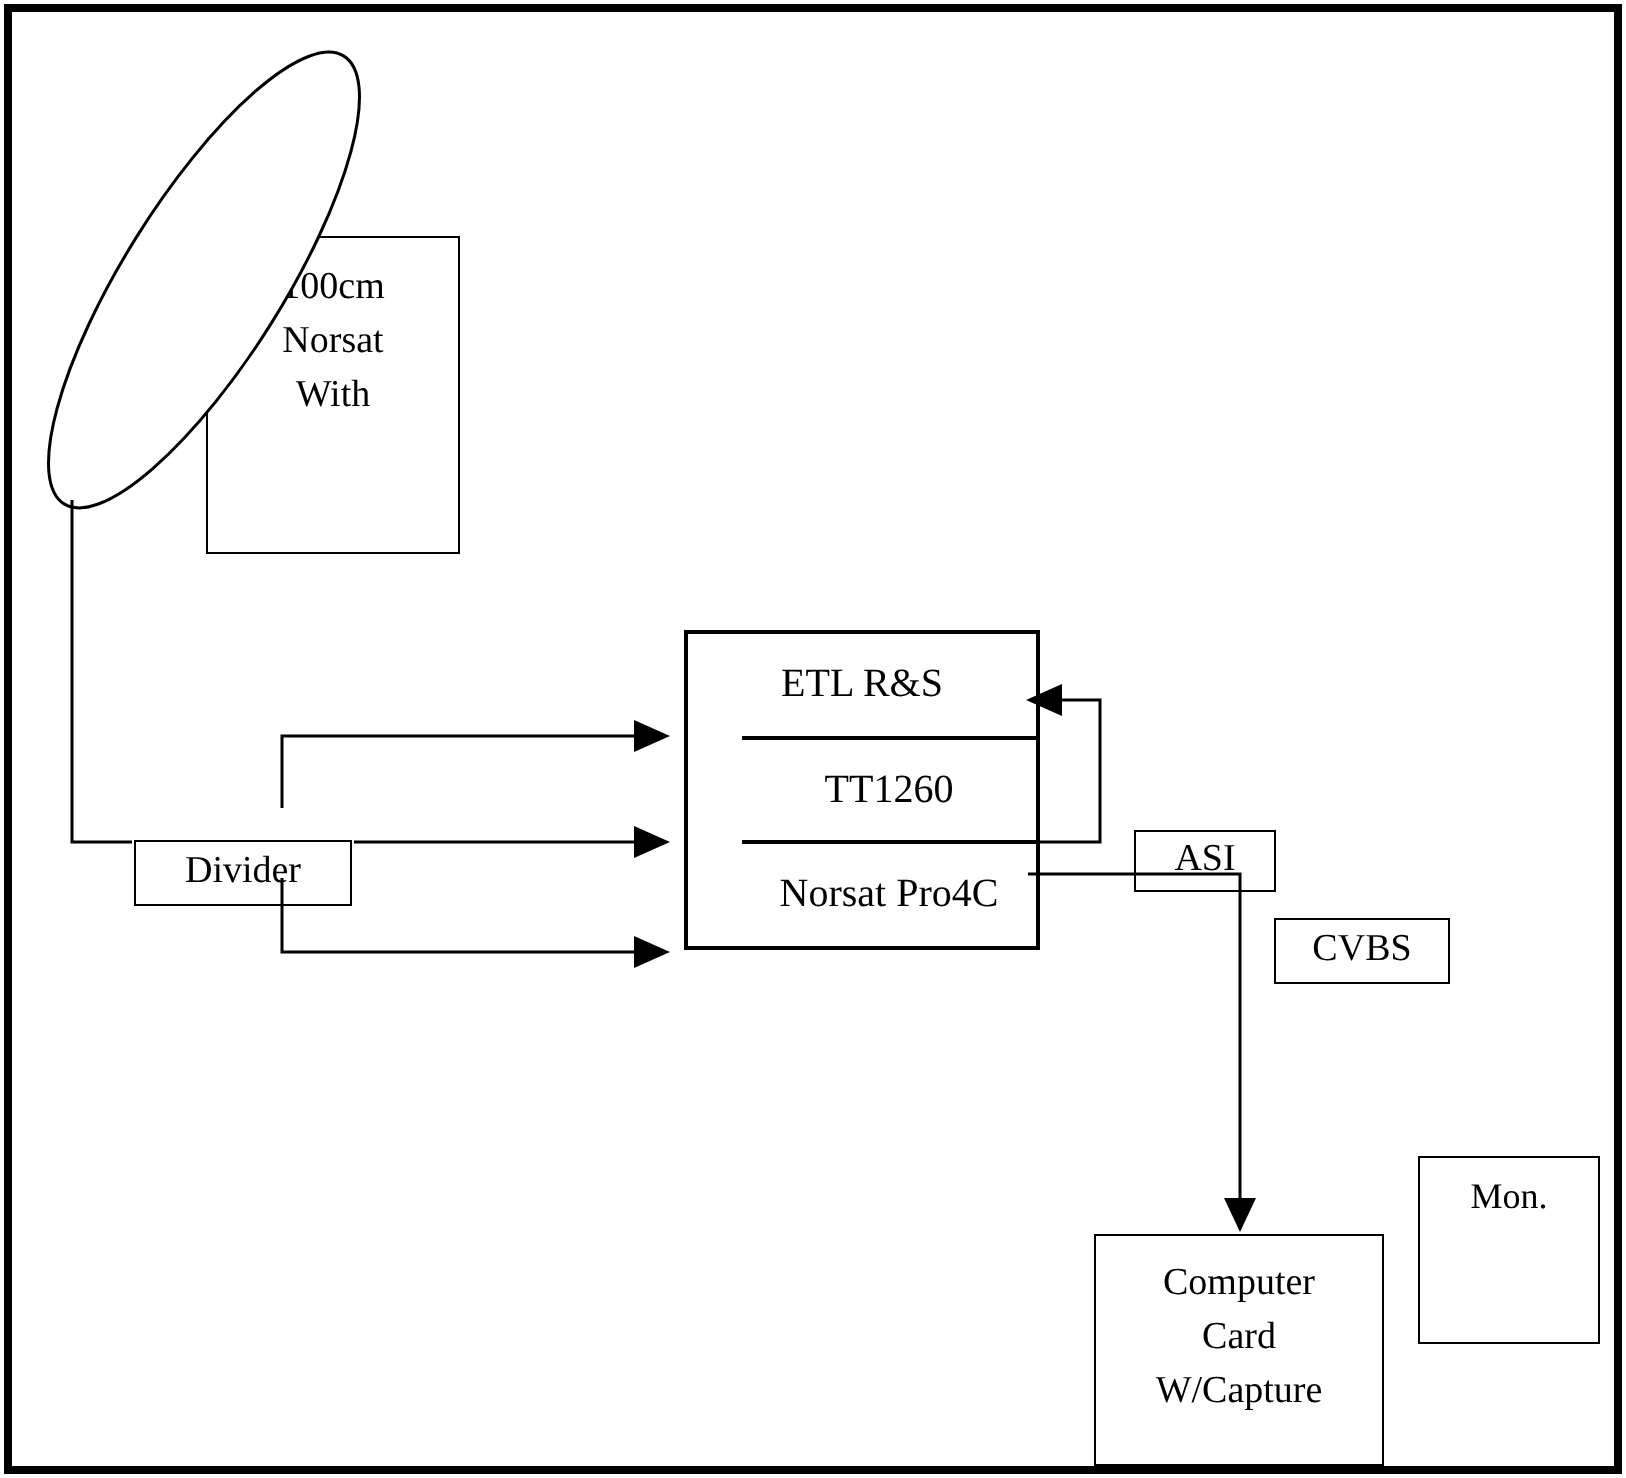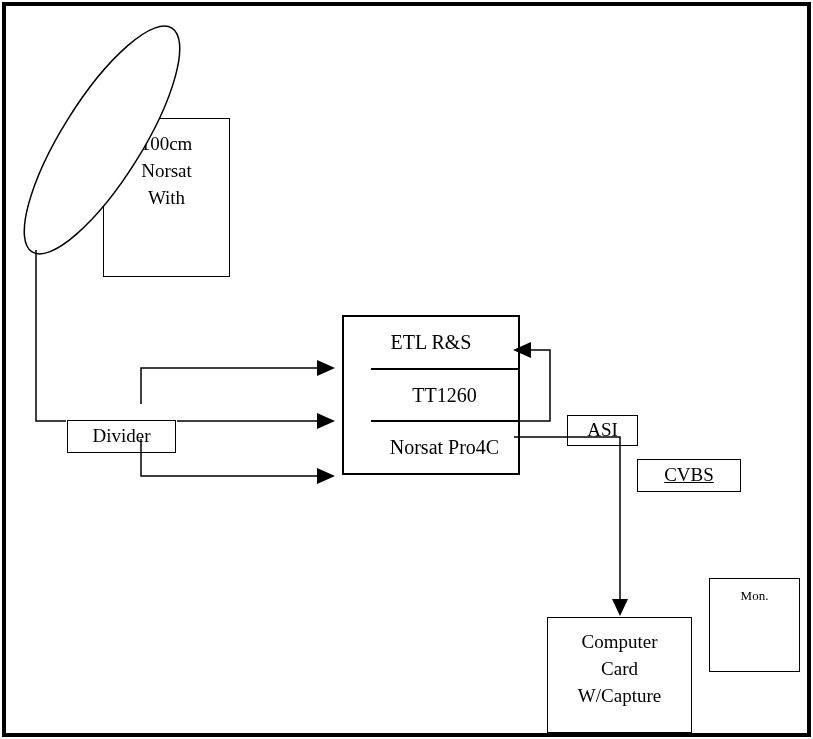--- a/index.html
+++ b/index.html
@@ -45,30 +45,30 @@
     flex: 1;
     display: flex; align-items: center; justify-content: center;
     font-size: 20px;
   }
   .stack .row + .row { border-top: 2px solid #000000; margin-left: 27px; }
   .asi {
     left: 567px; top: 371px; width: 71px; height: 31px;
     font-size: 19px; line-height: 28px; margin-top: 44px;
   }
   .cvbs {
-    left: 637px; top: 459px; width: 104px; height: 33px;
-    font-size: 19px; line-height: 30px; text-decoration: underline;
+    left: 637px; top: 459px; width: 88px; height: 33px;
+    font-size: 19px; line-height: 30px;
   }
   .computer {
     left: 547px; top: 617px; width: 145px; height: 116px;
     font-size: 19px; line-height: 27px; padding-top: 10px;
   }
   .monitor {
     left: 709px; top: 578px; width: 91px; height: 94px;
-    font-size: 13px; padding-top: 9px;
+    font-size: 18px; padding-top: 9px;
   }
   svg.connectors {
     position: absolute; left: 0; top: 0;
     pointer-events: none;
   }
 </style>
 </head>
 <body>
 
 <div class="page-border"></div>

